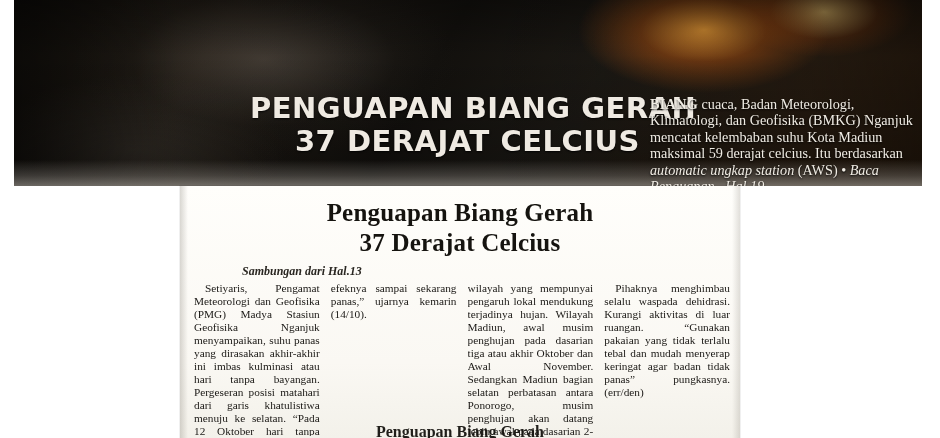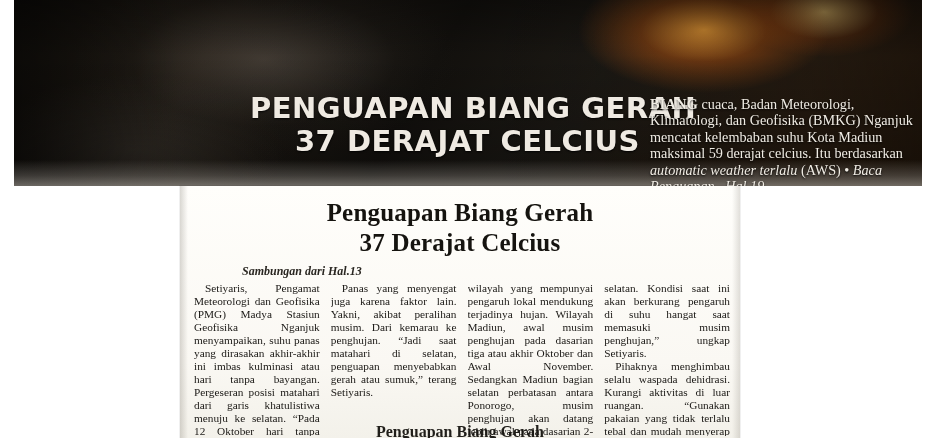--- a/index.html
+++ b/index.html
@@ -179,21 +179,21 @@
 <div id="banner">
   <div class="photo"></div>
   <div class="bottom-light"></div>
 
   <div class="hdl-wrap">
     <div class="line">PENGUAPAN BIANG GERAH</div>
     <div class="line">37 DERAJAT CELCIUS</div>
   </div>
 
   <div class="blurb">
-    <b>BIANG</b><span> cuaca, Badan Meteorologi, Klimatologi, dan Geofisika (BMKG) Nganjuk mencatat kelembaban suhu Kota Madiun maksimal 59 derajat celcius. Itu berdasarkan </span><span class="ital">automatic weather terlalu</span><span> (AWS) • </span><span class="ref">Baca Penguapan...Hal.19</span>
+    <b>BIANG</b><span> cuaca, Badan Meteorologi, Klimatologi, dan Geofisika (BMKG) Nganjuk mencatat kelembaban suhu Kota Madiun maksimal 59 derajat celcius. Itu berdasarkan </span><span class="ital">automatic ungkap station</span><span> (AWS) • </span><span class="ref">Baca Penguapan...Hal.19</span>
   </div>
 </div>
 
 <div id="left-white"></div>
 <div id="right-white"></div>
 
 <div id="article">
   <div class="paper-tint"></div>
   <div class="edge-shadow-l"></div>
   <div class="edge-shadow-r"></div>
@@ -203,27 +203,26 @@
     <div>37 Derajat Celcius</div>
   </div>
 
   <div class="cont-label">Sambungan dari Hal.13</div>
 
   <div class="cols">
     <div class="col">
       <p>Setiyaris, Pengamat Meteorologi dan Geofisika (PMG) Madya Stasiun Geofisika Nganjuk menyampaikan, suhu panas yang dirasakan akhir-akhir ini imbas kulminasi atau hari tanpa bayangan. Pergeseran posisi matahari dari garis khatulistiwa menuju ke selatan. “Pada 12 Oktober hari tanpa bayangan, salah satu</p>
     </div>
     <div class="col">
-      <p>Panas yang menyengat juga karena faktor lain. Yakni, akibat peralihan musim. Dari kemarau ke penghujan. “Jadi saat matahari di selatan, penguapan menyebabkan gerah atau sumuk,” terang Setiyaris.</p>
+      <p class="noind">efeknya sampai sekarang panas,” ujarnya kemarin (14/10).</p>
 
     </div>
     <div class="col">
       <p class="noind">wilayah yang mempunyai pengaruh lokal mendukung terjadinya hujan. Wilayah Madiun, awal musim penghujan pada dasarian tiga atau akhir Oktober dan Awal November. Sedangkan Madiun bagian selatan perbatasan antara Ponorogo, musim penghujan akan datang lebih awal pada dasarian 2-3 Oktober pertengahan dan akhir Oktober.</p>
 
     </div>
     <div class="col">
-      <p class="noind">selatan. Kondisi saat ini akan berkurang pengaruh di suhu hangat saat memasuki musim penghujan,” ungkap Setiyaris.</p>
       <p>Pihaknya menghimbau selalu waspada dehidrasi. Kurangi aktivitas di luar ruangan. “Gunakan pakaian yang tidak terlalu tebal dan mudah menyerap keringat agar badan tidak panas” pungkasnya. (err/den)</p>
     </div>
   </div>
 
   <div class="bottom-teaser">Penguapan Biang Gerah</div>
 </div>
 
 </body></html>

